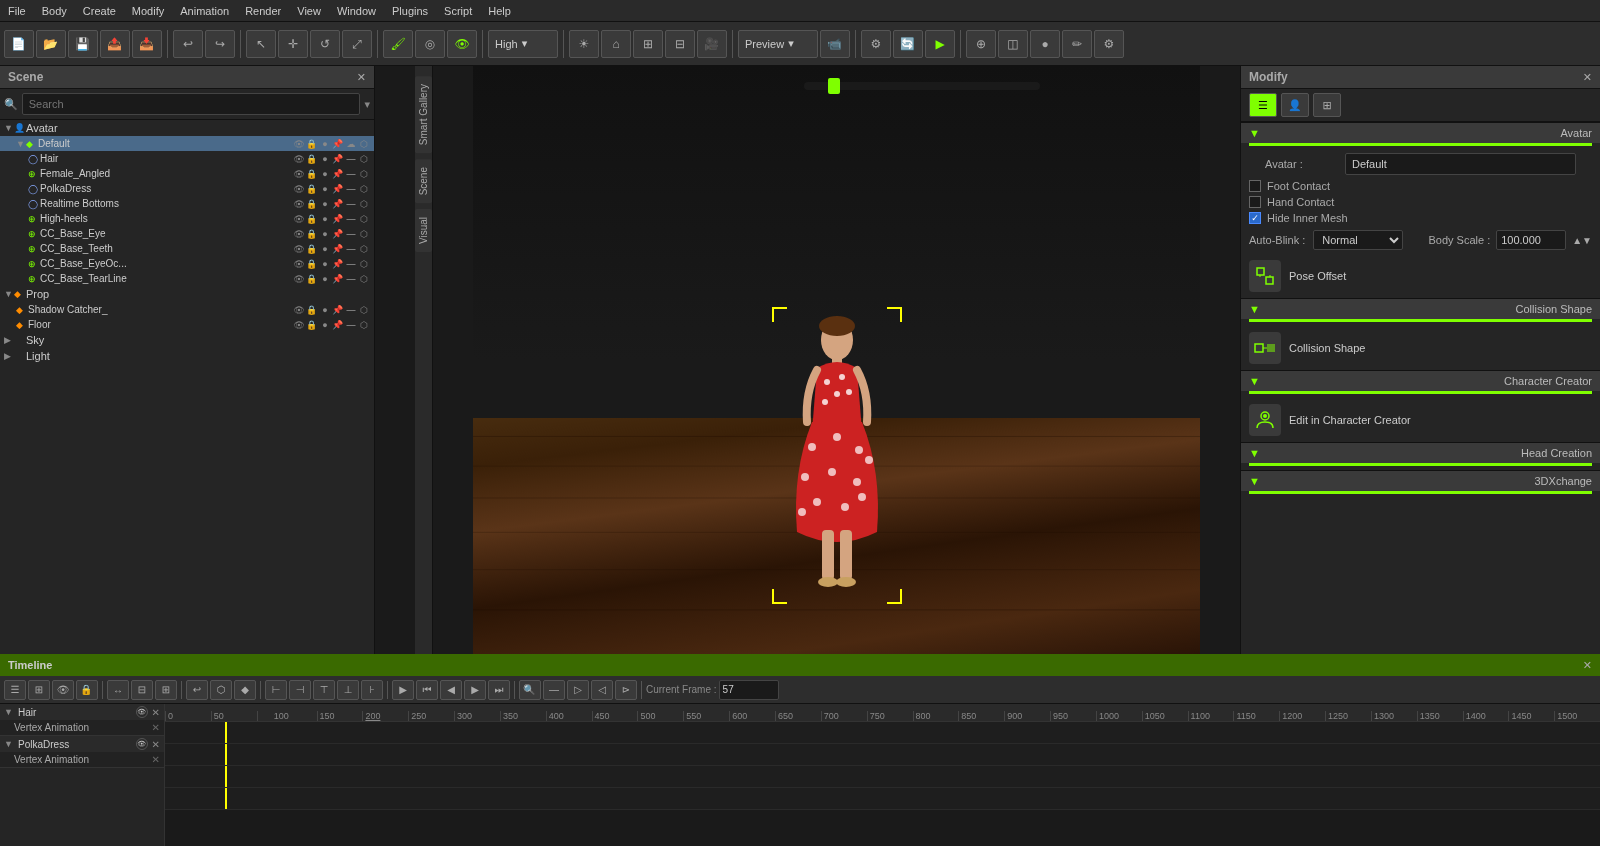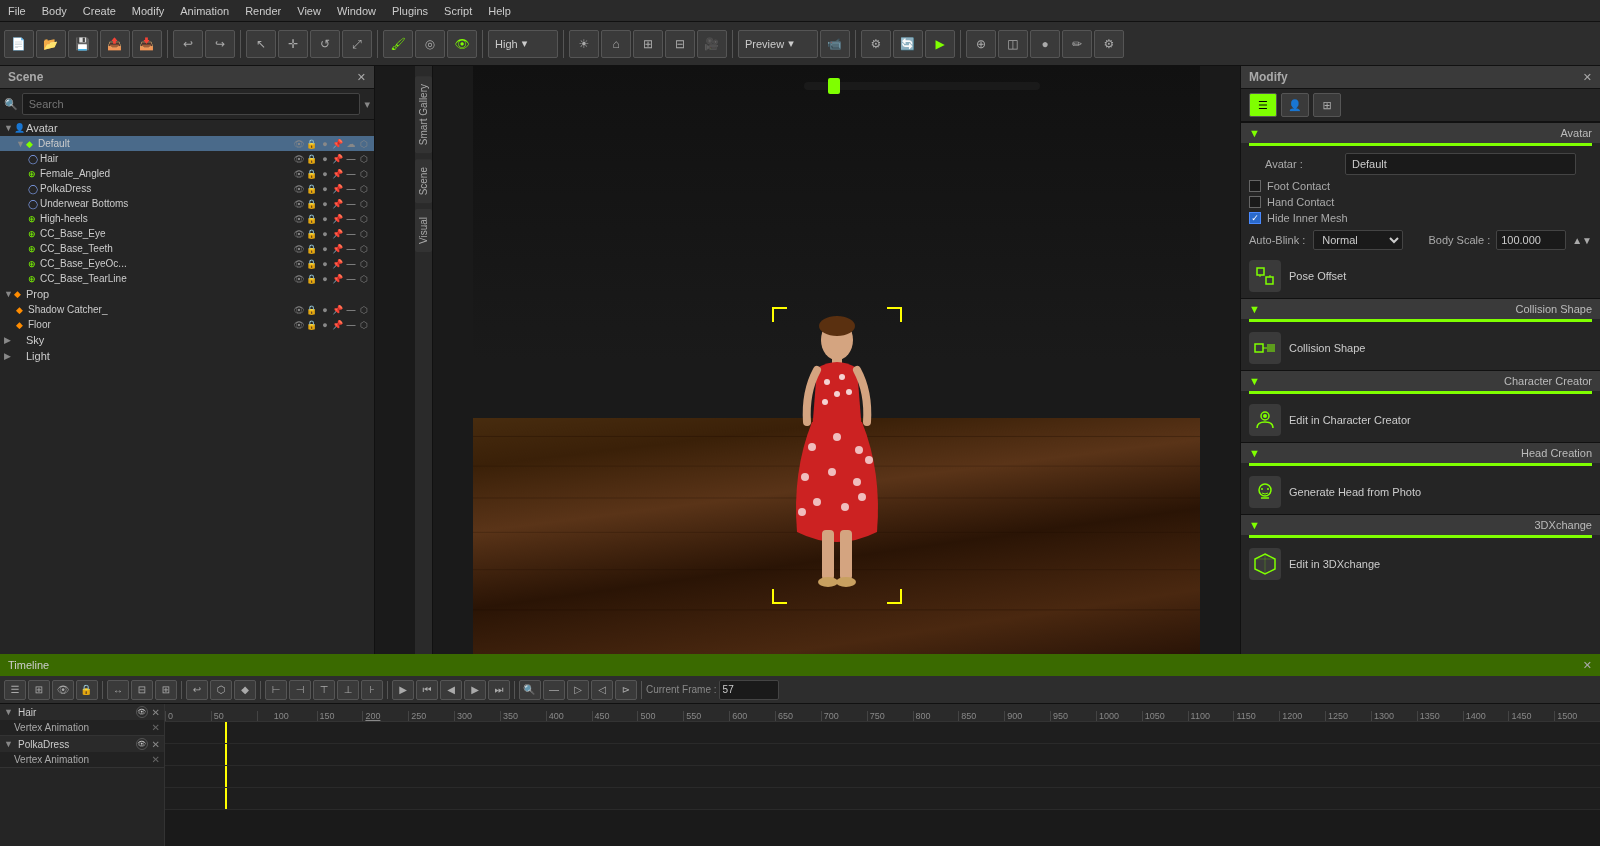--- a/index.html
+++ b/index.html
@@ -80,21 +80,21 @@
     
     #playback-bar { background: #2a2a2a; display: flex; align-items: center; padding: 4px 8px; gap: 6px; border-top: 1px solid #111; height: 38px; }
     .play-btn { background: #3a3a3a; border: 1px solid #555; border-radius: 2px; width: 26px; height: 24px; display: flex; align-items: center; justify-content: center; cursor: pointer; color: #aaa; font-size: 12px; }
     .realtime-btn { background: #3a3a3a; border: 1px solid #555; border-radius: 2px; padding: 2px 8px; cursor: pointer; color: #aaa; font-size: 11px; height: 24px; }
     .frame-input { background: #1a1a1a; border: 1px solid #444; color: #ccc; font-size: 11px; padding: 1px 4px; height: 24px; width: 50px; border-radius: 2px; }
     .timeline-slider { flex: 1; height: 8px; background: #1a1a1a; border-radius: 4px; position: relative; }
     .timeline-playhead { position: absolute; left: 10%; top: -4px; width: 12px; height: 16px; background: #7fff00; border-radius: 2px; cursor: pointer; }
 
     
     #timeline-header { background: #3a6a00; display: flex; align-items: center; justify-content: space-between; padding: 2px 8px; height: 22px; }
-    #timeline-title { color: #ccc; font-size: 11px; font-weight: normal; }
+    #timeline-title { color: #ccc; font-size: 11px; font-weight: bold; }
     #timeline-area { display: flex; height: 148px; background: #1a1a1a; }
     #timeline-tracks { width: 165px; background: #252525; border-right: 1px solid #333; }
     .track-group { border-bottom: 1px solid #333; }
     .track-header { display: flex; align-items: center; padding: 2px 4px; gap: 4px; background: #2a2a2a; cursor: pointer; }
     .track-name { color: #ccc; font-size: 10px; flex: 1; }
     .track-sub { display: flex; align-items: center; padding: 2px 4px 2px 14px; gap: 4px; background: #222; }
     .track-sub-name { color: #aaa; font-size: 10px; flex: 1; }
     .track-icon { width: 12px; height: 12px; border: 1px solid #555; border-radius: 50%; display: flex; align-items: center; justify-content: center; font-size: 7px; cursor: pointer; }
     .track-close { color: #888; cursor: pointer; font-size: 10px; }
     .track-close2 { color: #666; cursor: pointer; font-size: 10px; }
@@ -241,21 +241,21 @@
             <span class="ti">🔒</span>
             <span class="ti">●</span>
             <span class="ti">📌</span>
             <span class="ti" style="color:#aaa">—</span>
             <span class="ti">⬡</span>
         </span>
       </div>
 
       <div class="tree-item tree-indent2">
         <span class="node-icon-b">◯</span>
-        <span class="tree-label">Underwear Bottoms</span>
+        <span class="tree-label">Realtime Bottoms</span>
         <span class="tree-icons">
           <span class="ti">👁</span>
             <span class="ti">🔒</span>
             <span class="ti">●</span>
             <span class="ti">📌</span>
             <span class="ti" style="color:#aaa">—</span>
             <span class="ti">⬡</span>
         </span>
       </div>
 
@@ -561,48 +561,26 @@
         </svg>
       </div>
       <span class="section-btn-label">Edit in Character Creator</span>
     </div>
 
     <div class="section-divider">
       <span style="color:#7fff00;margin-right:4px;">▼</span>
       <span>Head Creation</span>
     </div>
     <div class="section-divider-bar"></div>
-    <div class="section-btn">
-      <div class="section-btn-icon">
-        <svg width="24" height="24" viewBox="0 0 24 24">
-          <circle cx="12" cy="10" r="6" fill="none" stroke="#7fff00" stroke-width="1.5"></circle>
-          <path d="M8 18 L16 18" stroke="#7fff00" stroke-width="1.5"></path>
-          <circle cx="9" cy="9" r="1" fill="#7fff00"></circle>
-          <circle cx="15" cy="9" r="1" fill="#7fff00"></circle>
-          <path d="M9 13 Q12 15 15 13" fill="none" stroke="#7fff00" stroke-width="1"></path>
-        </svg>
-      </div>
-      <span class="section-btn-label">Generate Head from Photo</span>
-    </div>
 
     <div class="section-divider">
       <span style="color:#7fff00;margin-right:4px;">▼</span>
       <span>3DXchange</span>
     </div>
     <div class="section-divider-bar"></div>
-    <div class="section-btn">
-      <div class="section-btn-icon">
-        <svg width="24" height="24" viewBox="0 0 24 24">
-          <path d="M12 2 L22 7 L22 17 L12 22 L2 17 L2 7 Z" fill="none" stroke="#7fff00" stroke-width="1.5"></path>
-          <path d="M12 2 L12 22" stroke="#7fff00" stroke-width="0.5" opacity="0.5"></path>
-          <path d="M2 7 L22 7" stroke="#7fff00" stroke-width="0.5" opacity="0.5"></path>
-        </svg>
-      </div>
-      <span class="section-btn-label">Edit in 3DXchange</span>
-    </div>
   </div>
 </div>
 
 <div id="timeline-header">
   <span id="timeline-title">Timeline</span>
   <span style="color:#aaa;cursor:pointer;">✕</span>
 </div>
 <div id="timeline-toolbar">
   <div class="tl-btn">☰</div>
   <div class="tl-btn">⊞</div>

